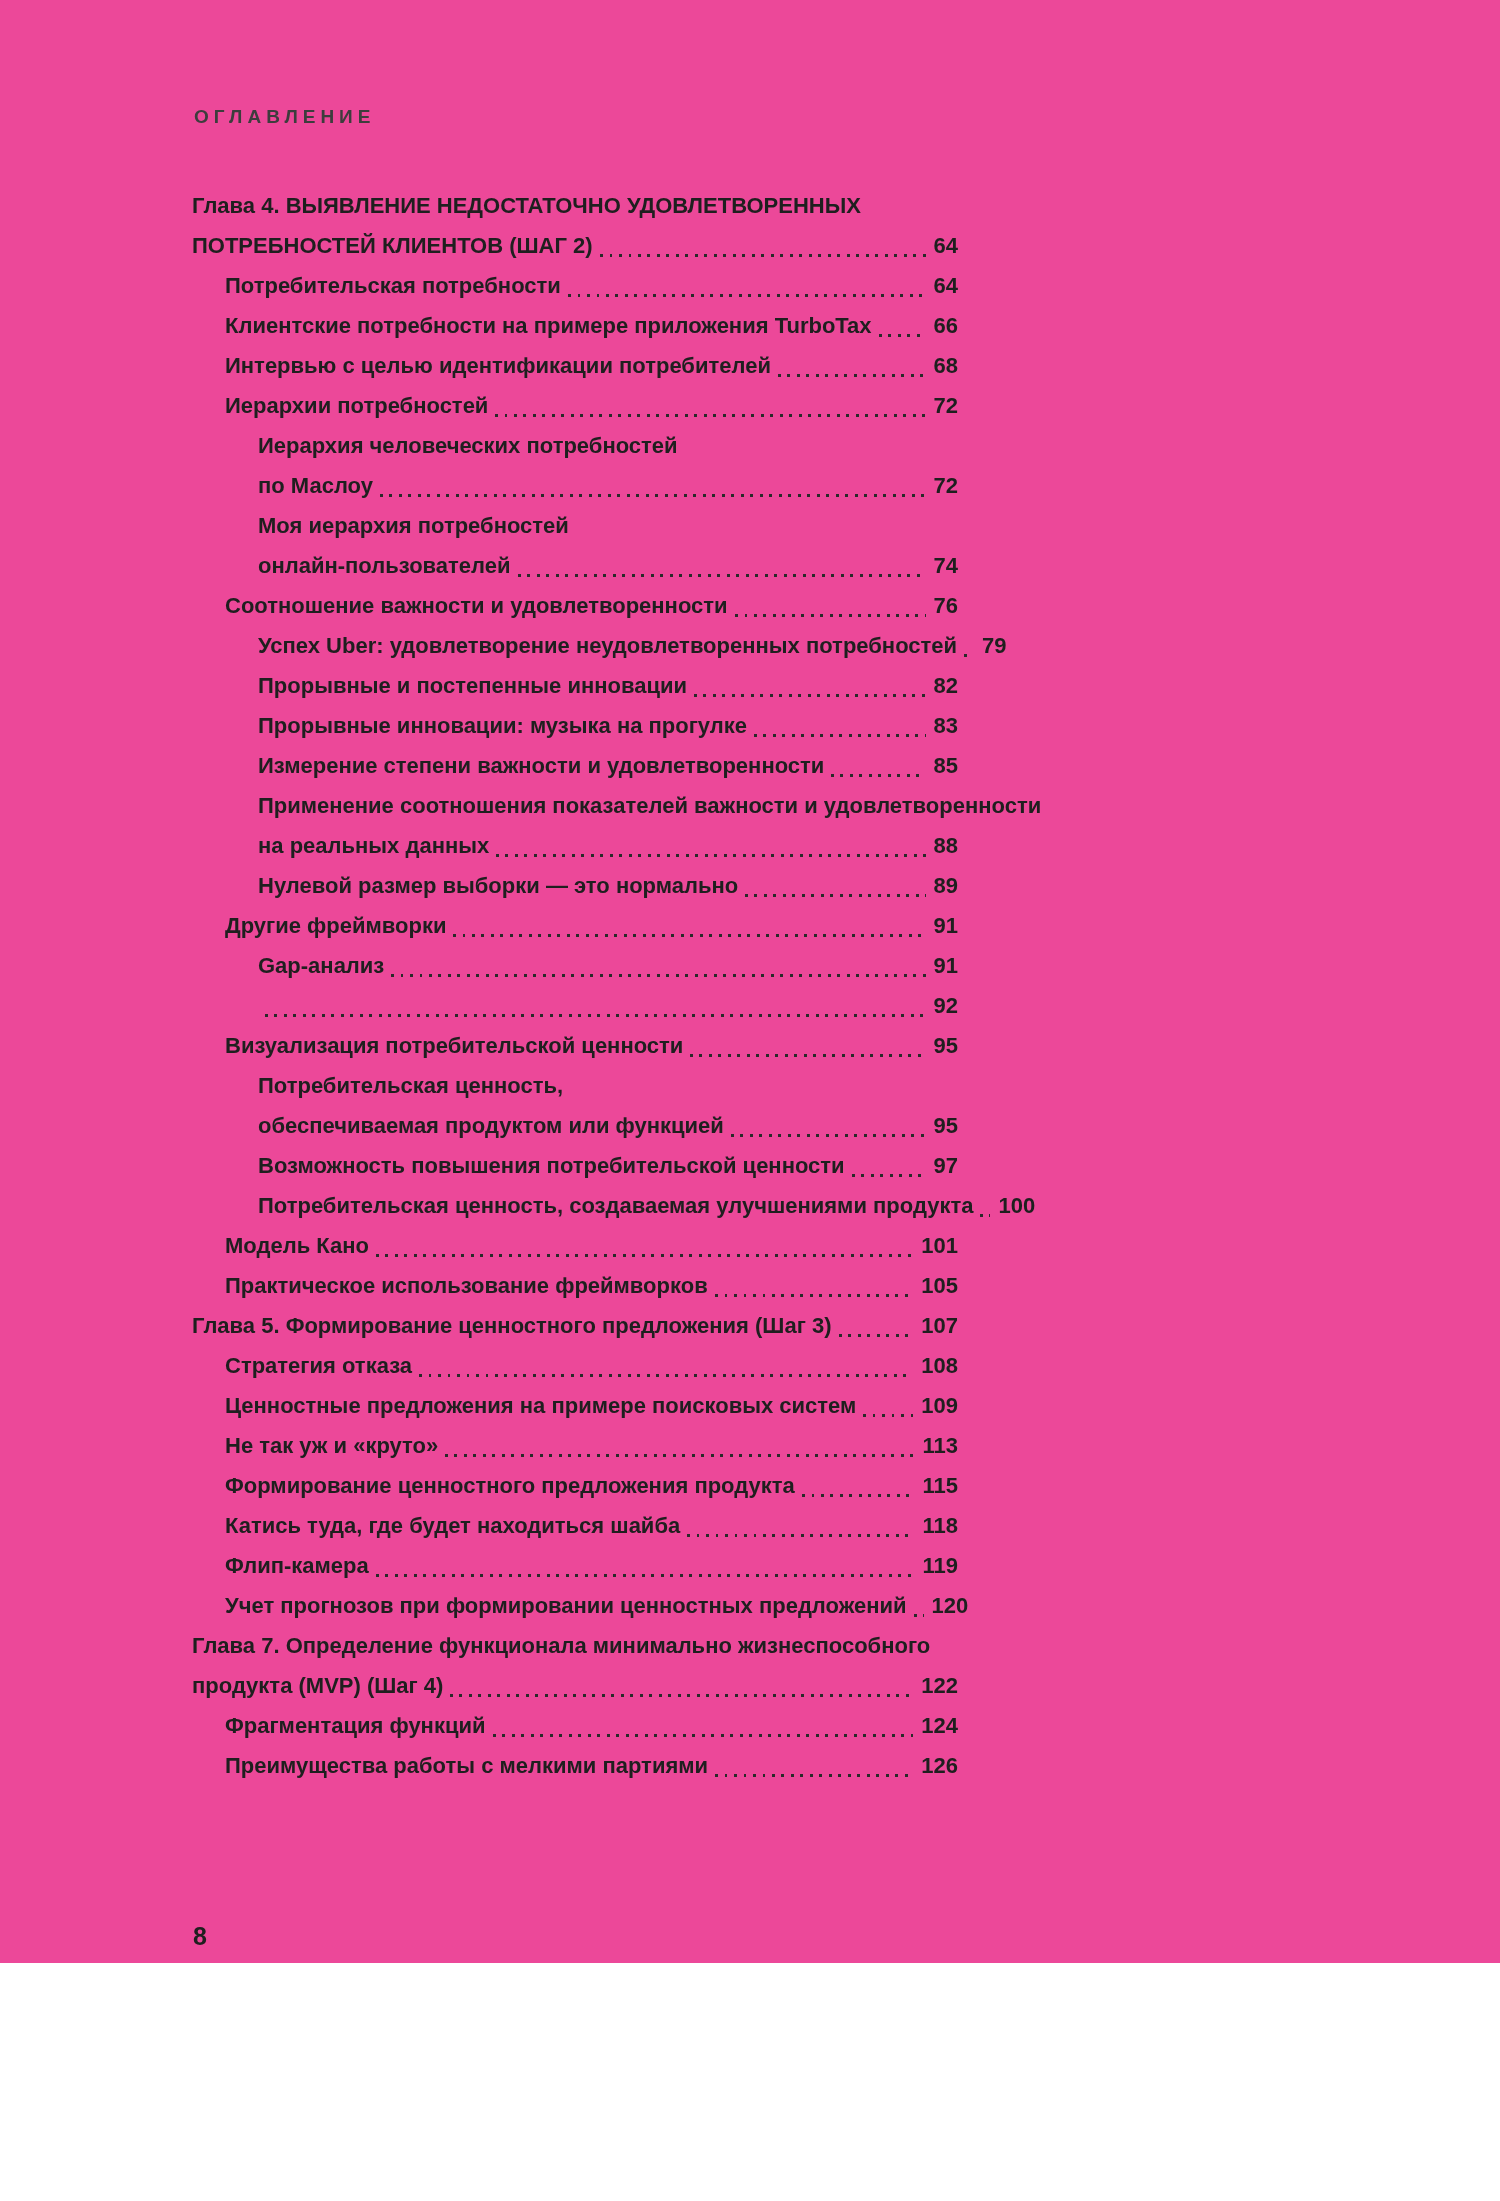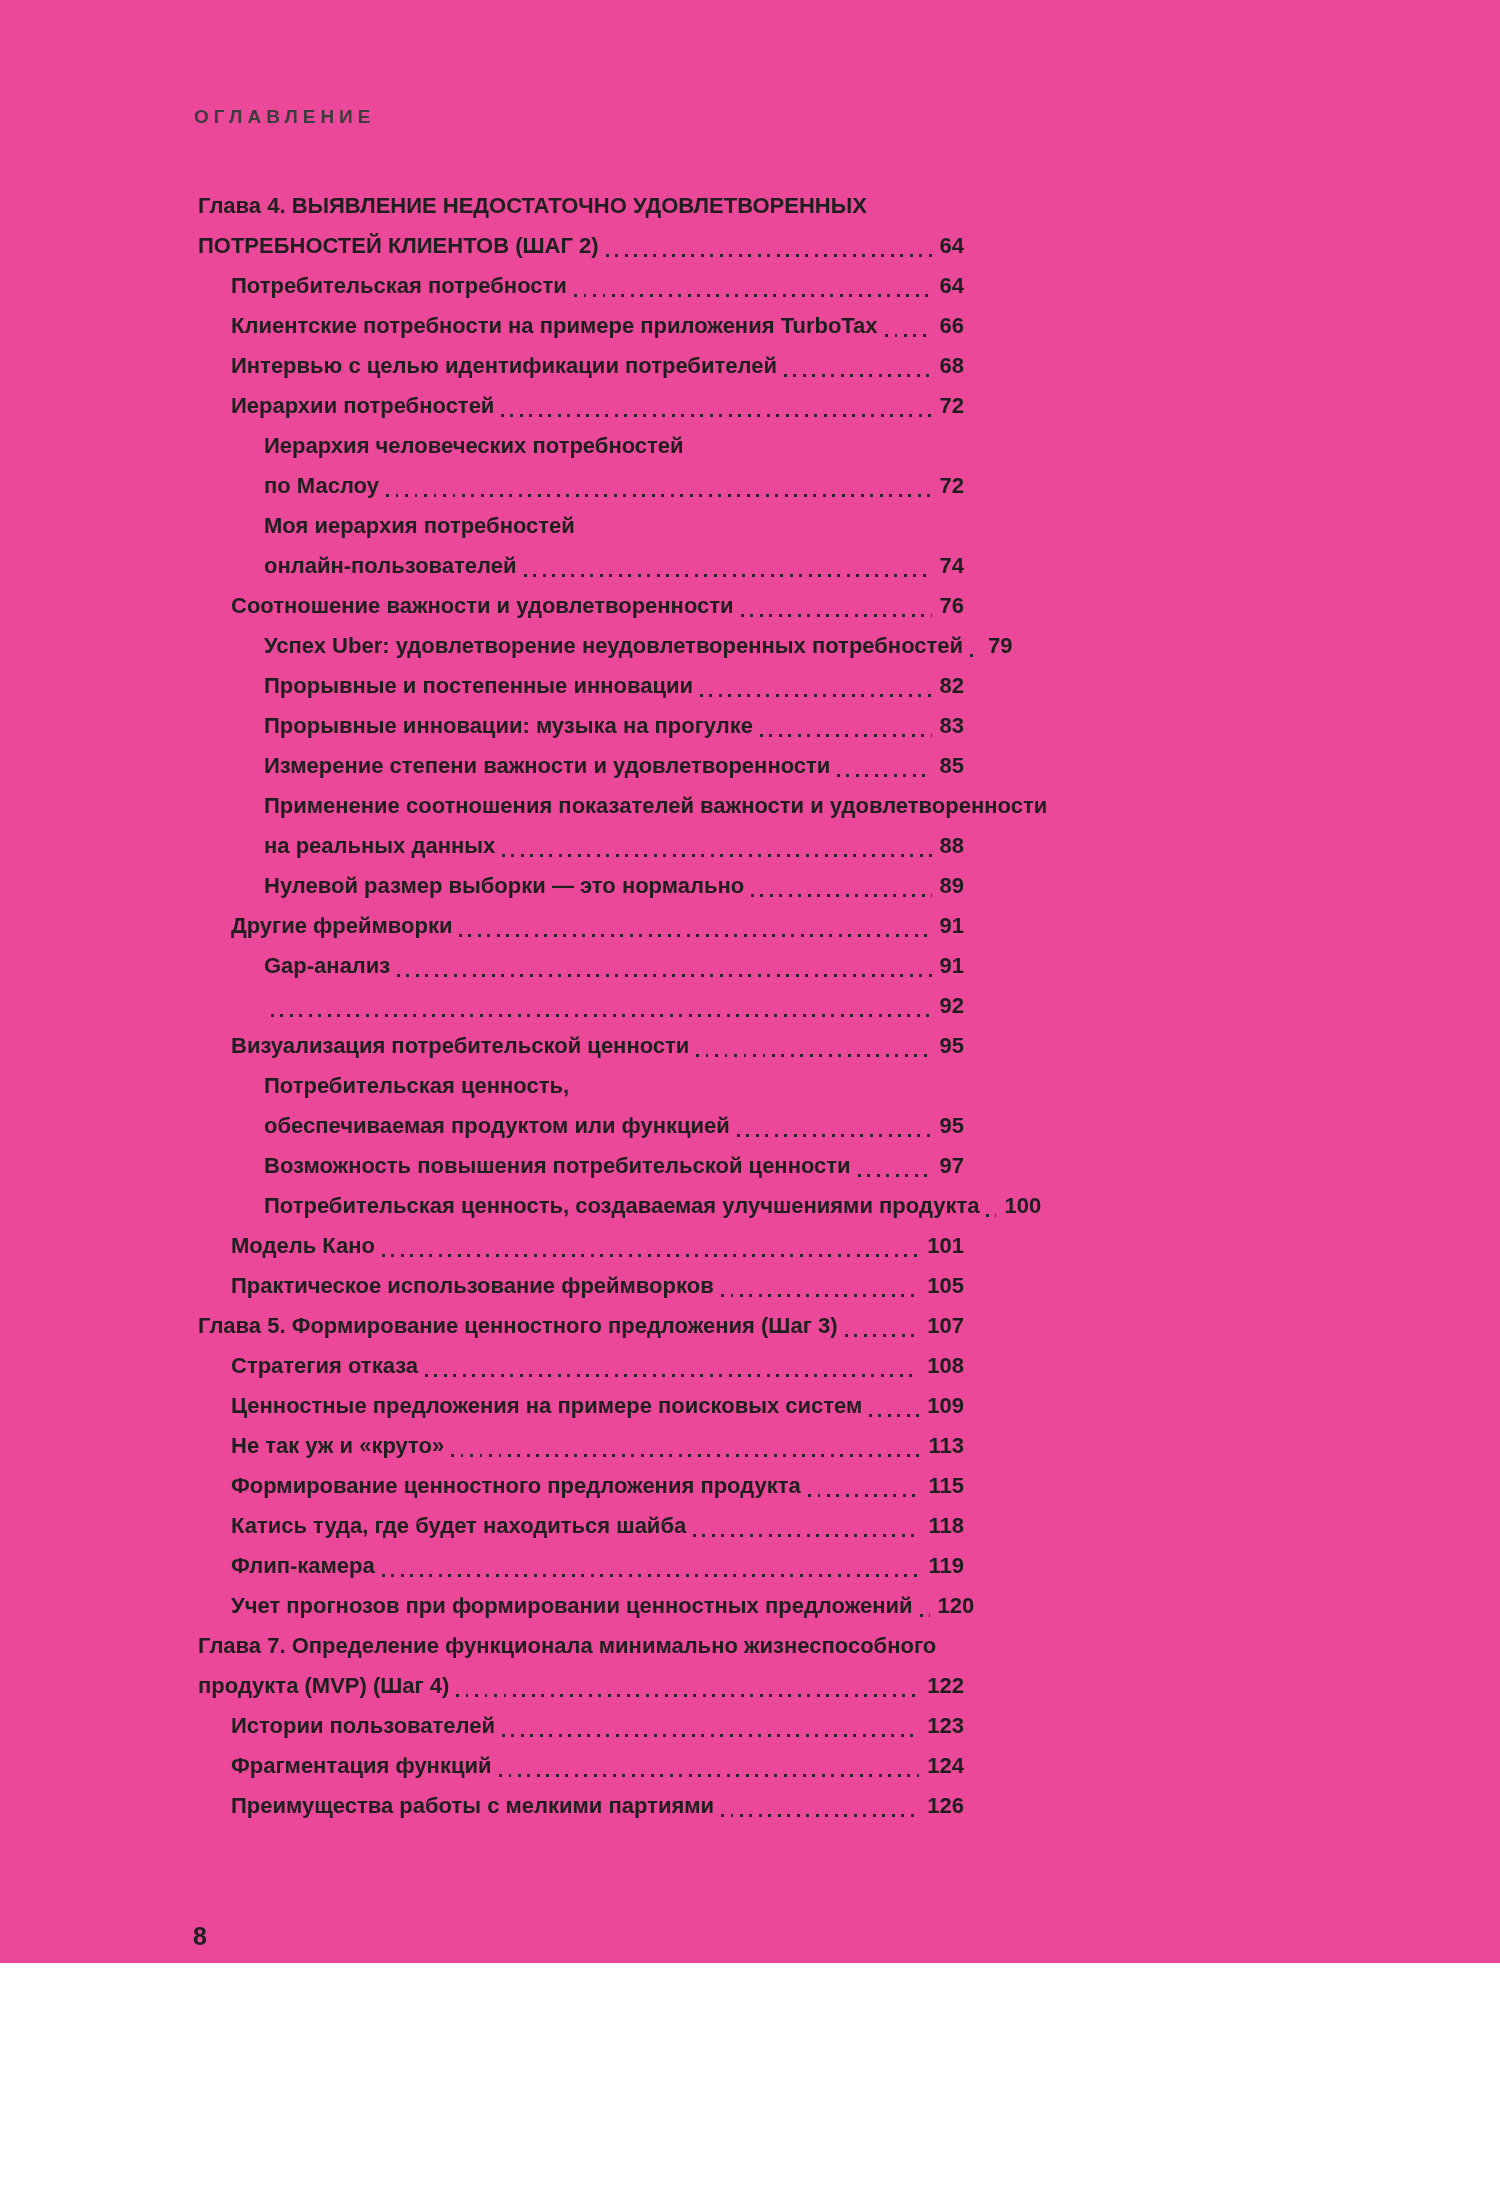--- a/index.html
+++ b/index.html
@@ -21,21 +21,21 @@
     position: absolute;
     top: 106px;
     left: 194px;
     font-size: 19px;
     letter-spacing: 5px;
     color: #3d3d3d;
   }
   .toc {
     position: absolute;
     top: 186px;
-    left: 198px;
+    left: 192px;
     width: 766px;
   }
   .toc-row {
     display: flex;
     align-items: baseline;
     font-size: 22px;
     line-height: 40px;
     white-space: nowrap;
   }
   .toc-row.indent-1 { padding-left: 33px; }
@@ -247,25 +247,20 @@
       </div>
       <div class="toc-row indent-0">
         <span class="toc-text">Глава 7. Определение функционала минимально жизнеспособного</span>
       </div>
       <div class="toc-row indent-0">
         <span class="toc-text">продукта (MVP) (Шаг 4)</span>
         <span class="leader"></span>
         <span class="toc-page">122</span>
       </div>
       <div class="toc-row indent-1">
-        <span class="toc-text">Истории пользователей</span>
-        <span class="leader"></span>
-        <span class="toc-page">123</span>
-      </div>
-      <div class="toc-row indent-1">
         <span class="toc-text">Фрагментация функций</span>
         <span class="leader"></span>
         <span class="toc-page">124</span>
       </div>
       <div class="toc-row indent-1">
         <span class="toc-text">Преимущества работы с мелкими партиями</span>
         <span class="leader"></span>
         <span class="toc-page">126</span>
       </div>
     </div>

